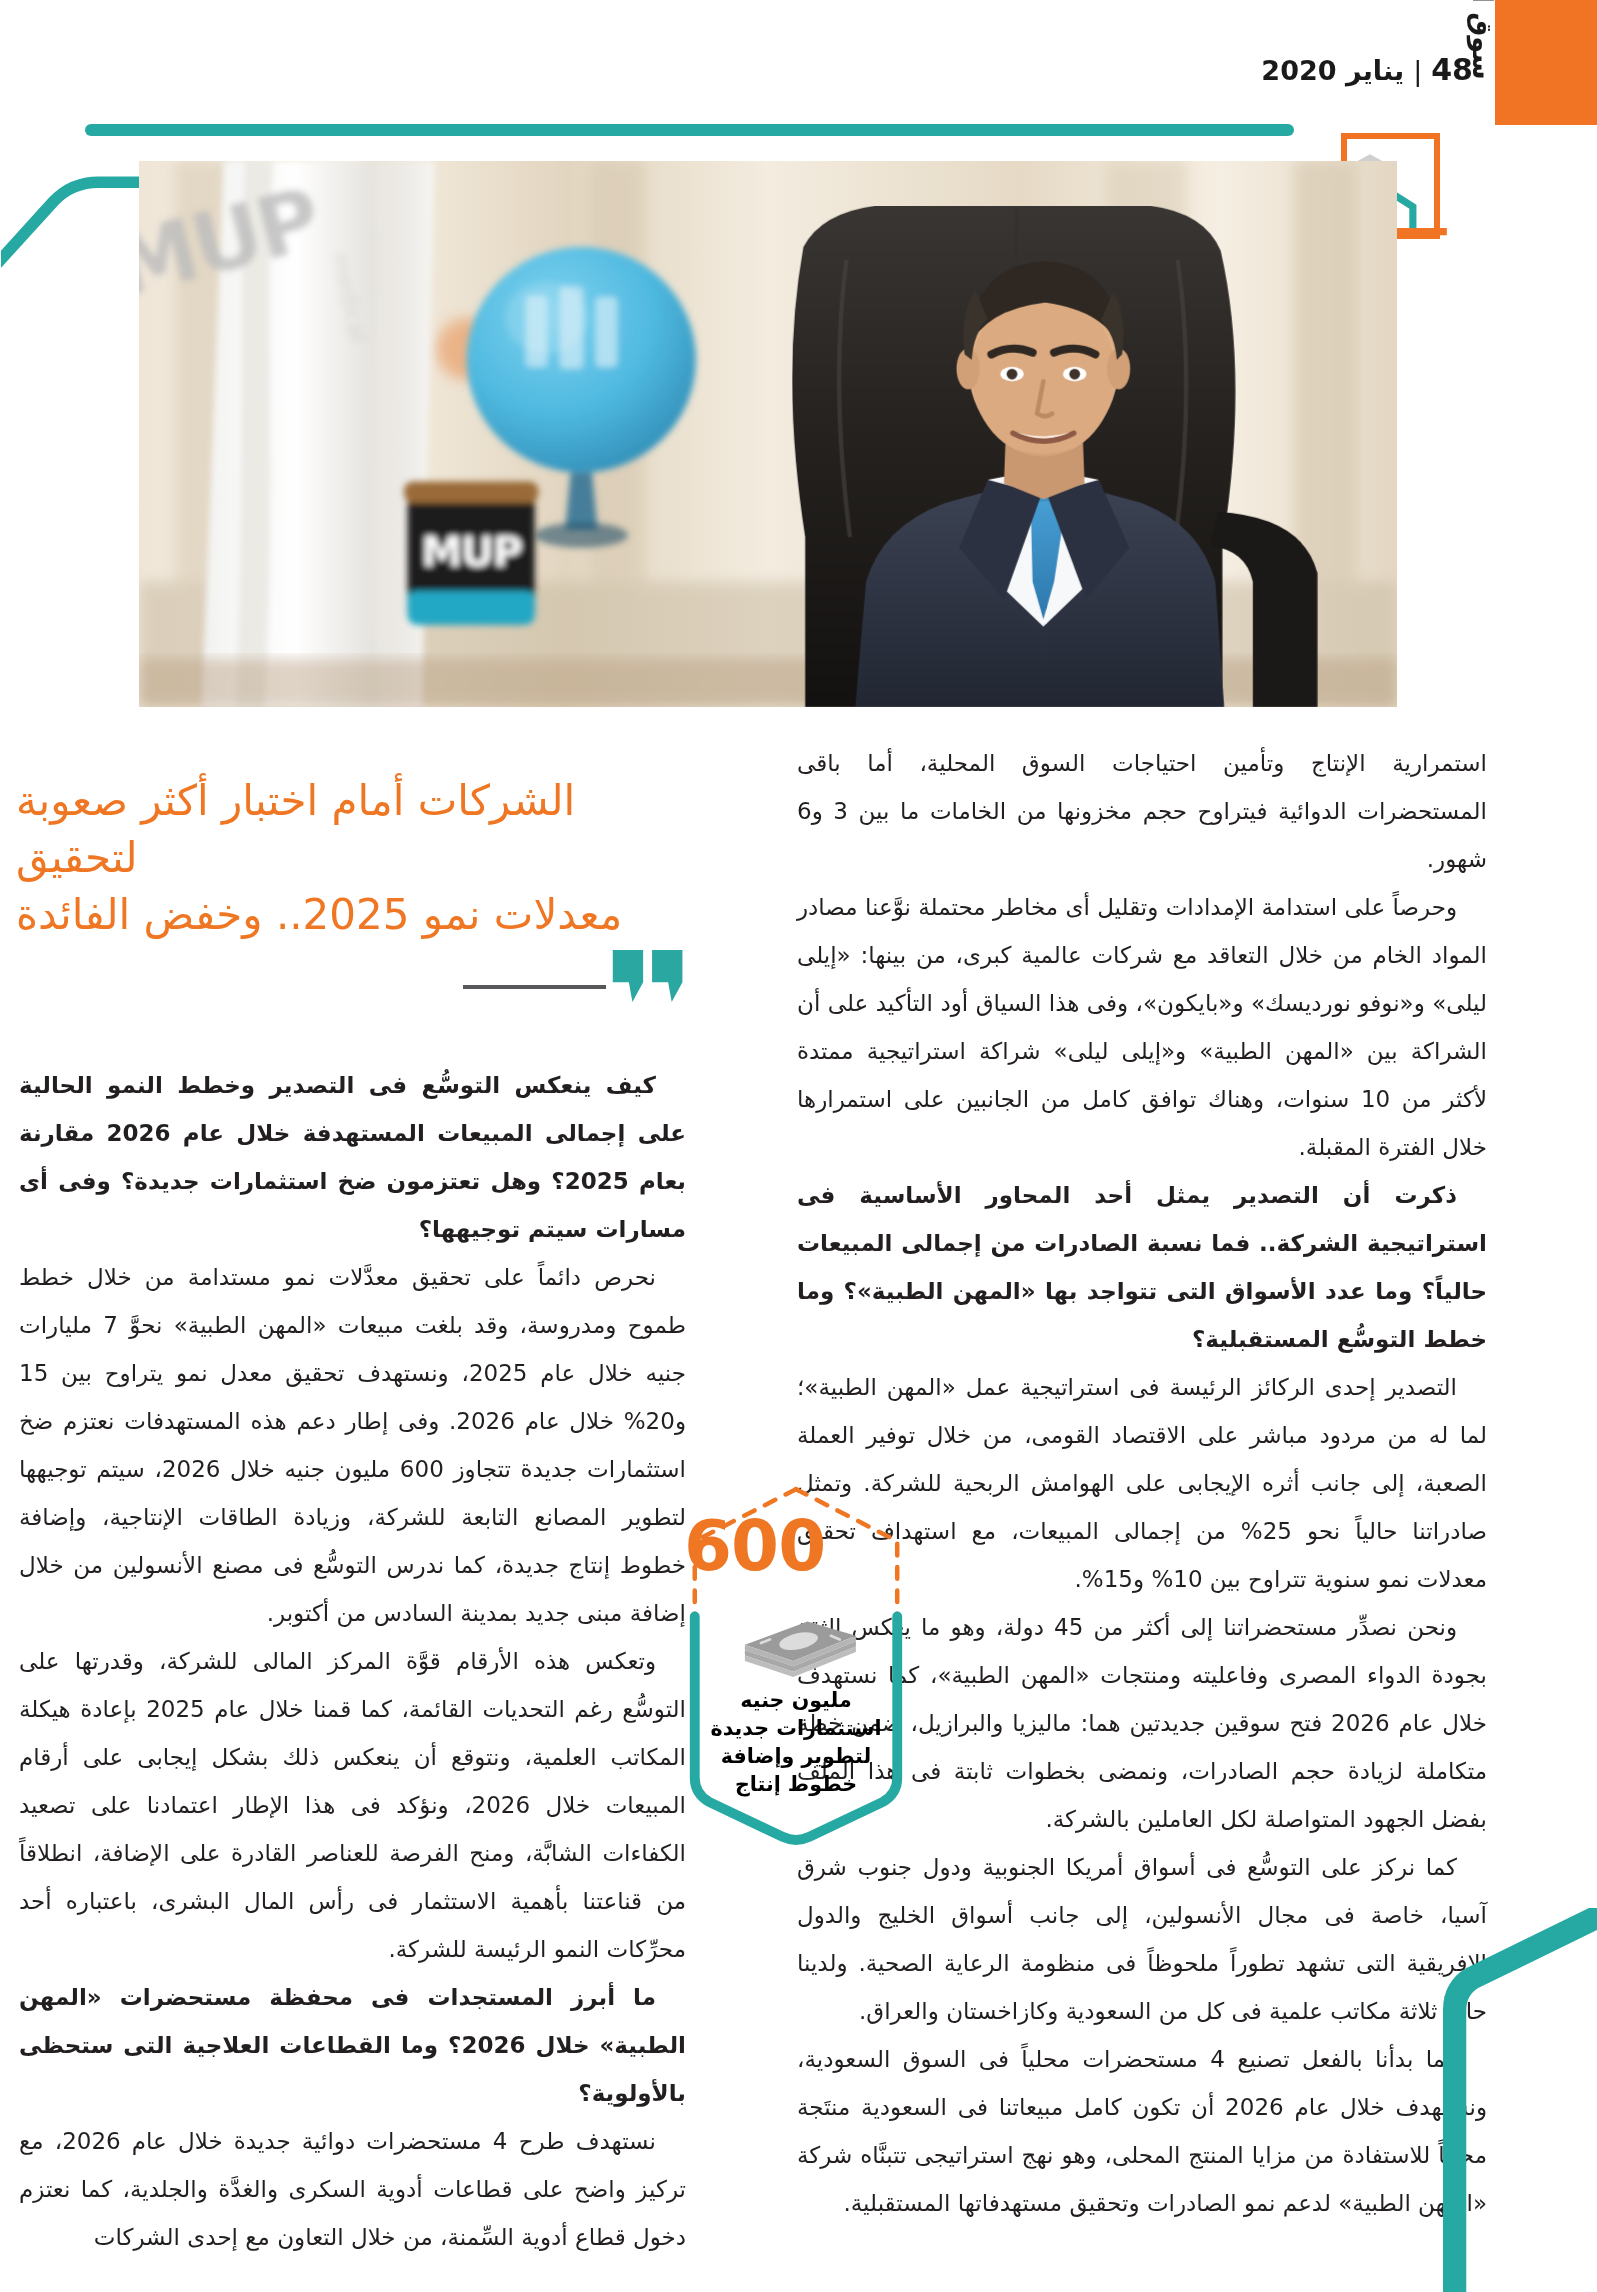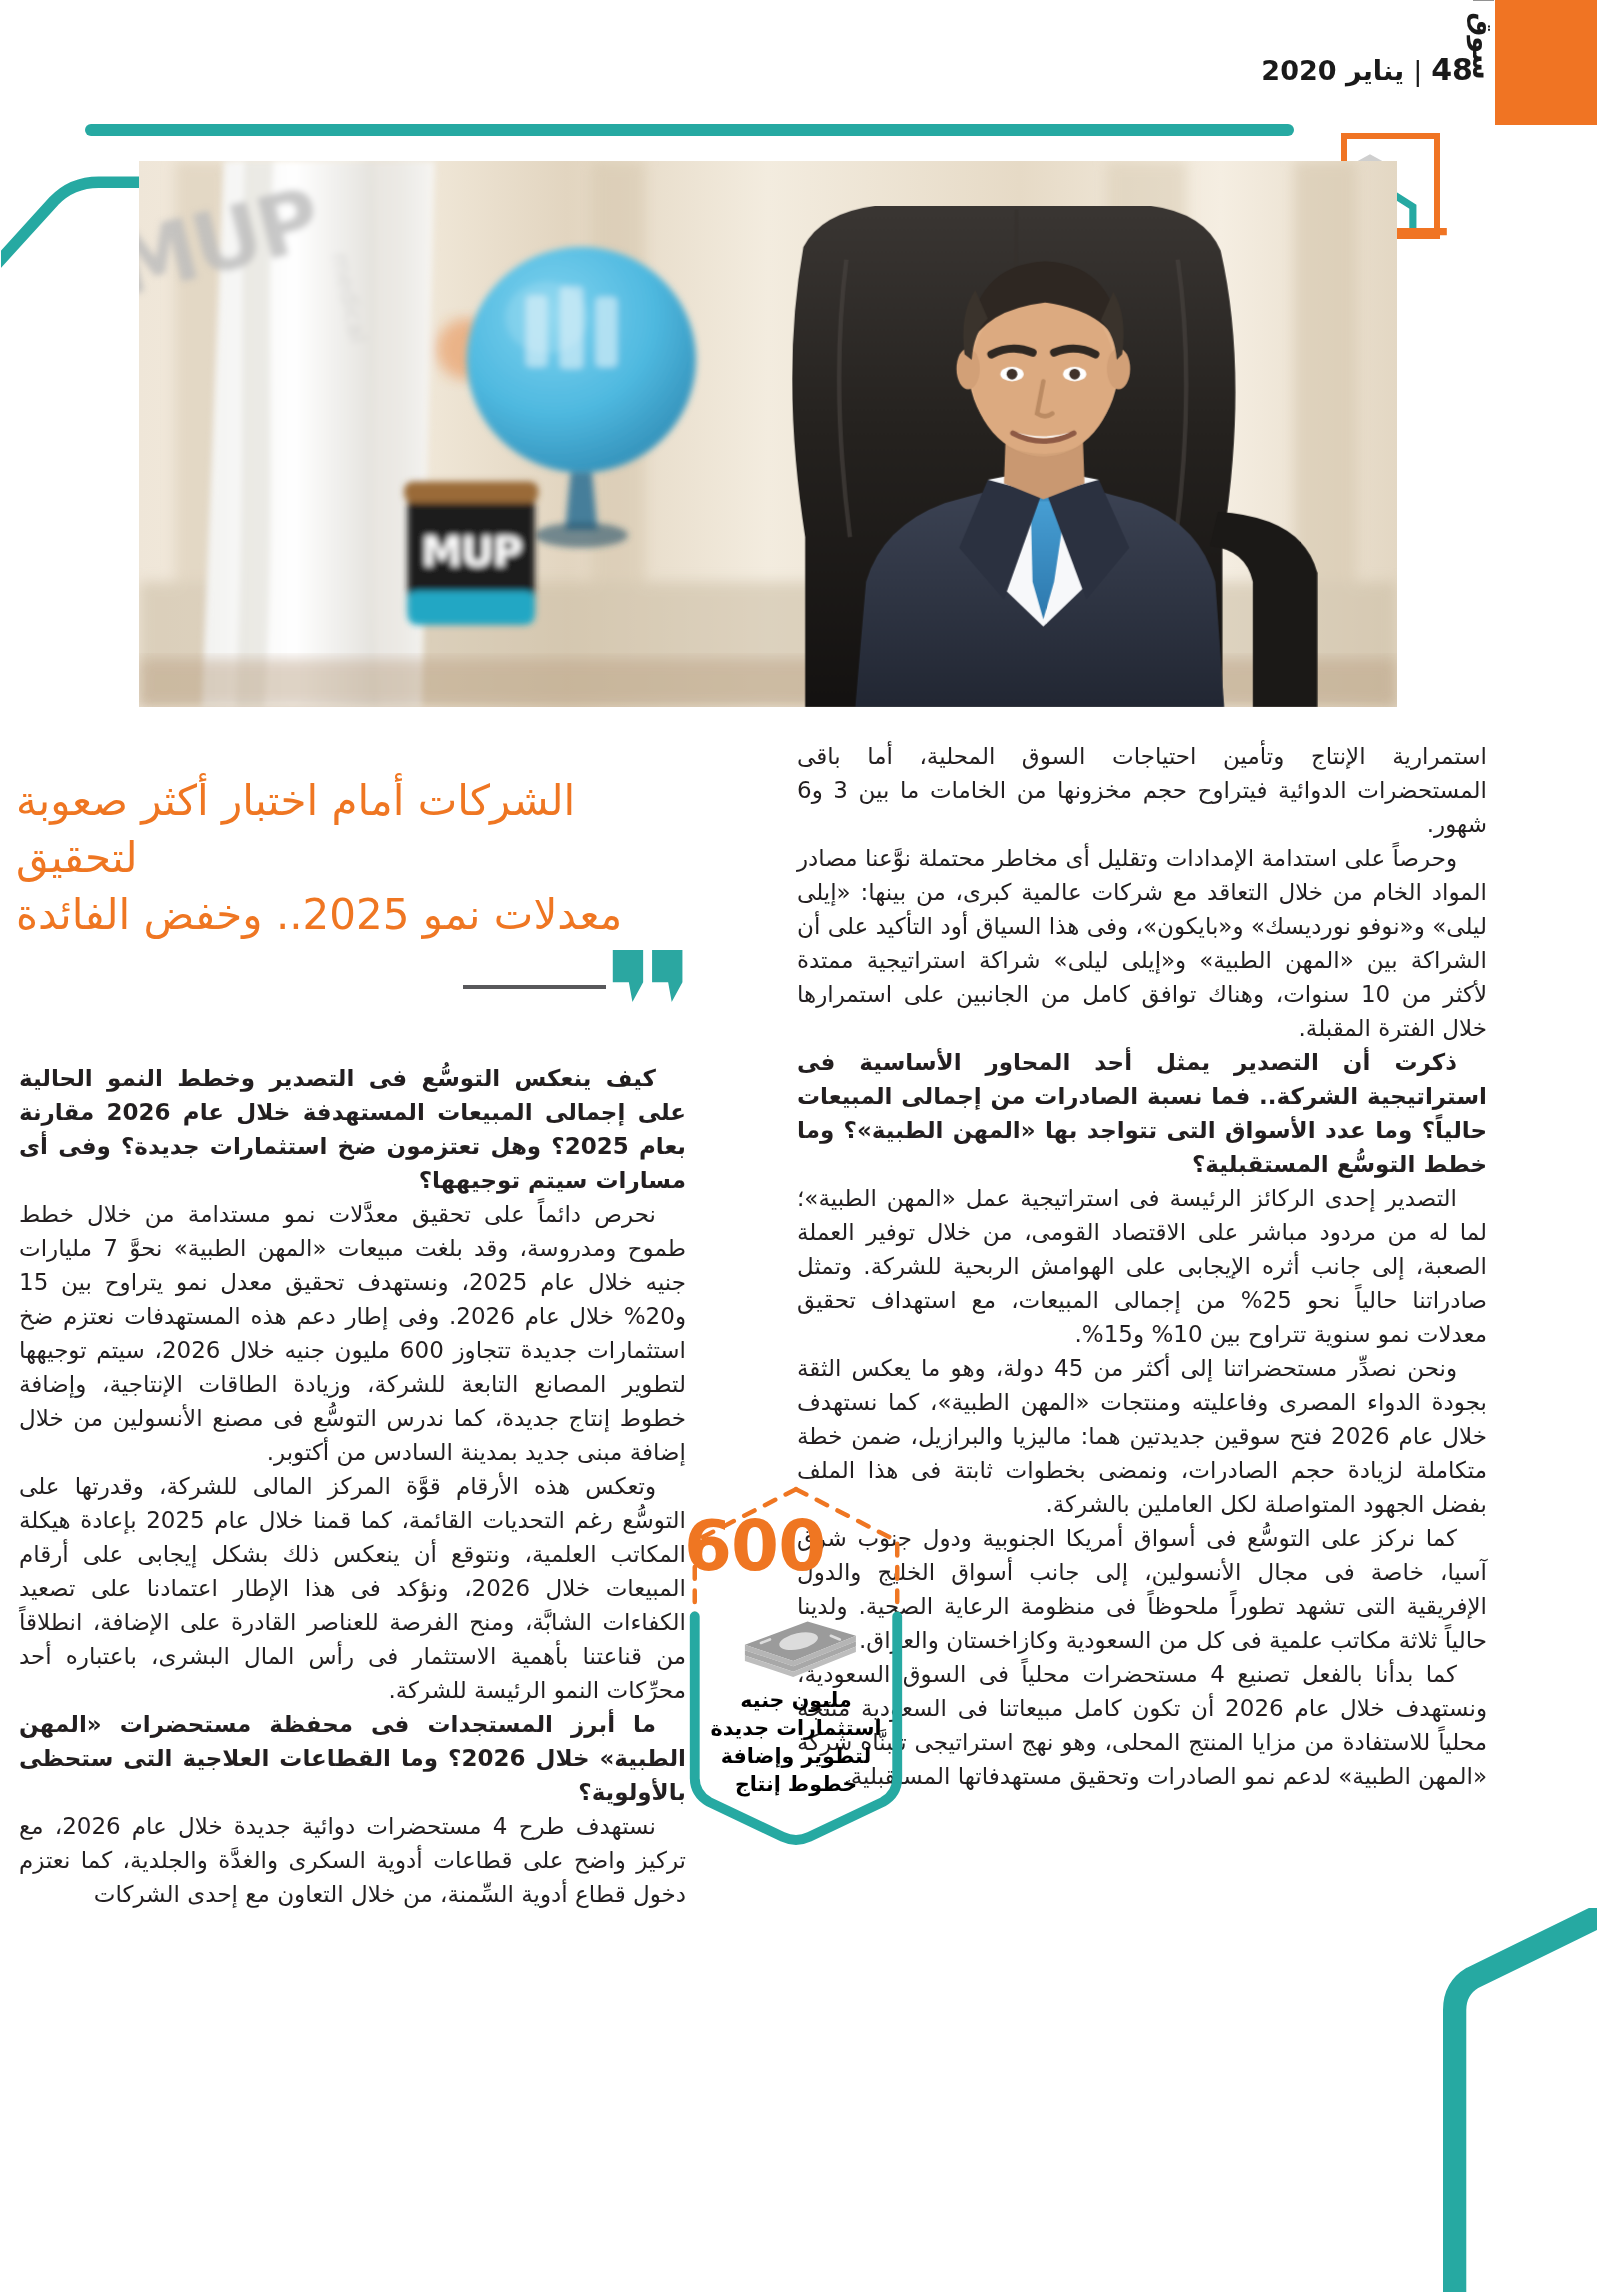--- a/index.html
+++ b/index.html
@@ -95,21 +95,21 @@
   .photo .ph-svg { position: absolute; inset: 0; width: 100%; height: 100%; }
 
   
   .col {
     position: absolute;
     top: 0;
     direction: rtl;
     text-align: justify;
     color: #231f20;
     font-size: 23px;
-    line-height: 34px;
+    line-height: 48px;
   }
   .col p { margin: 0; text-align: justify; text-align-last: right; }
   .col p.q { font-weight: bold; }
   .col p.ind { text-indent: 30px; }
 
   #col-right {
     right: 111px;
     top: 739px;
     width: 690px;
   }

